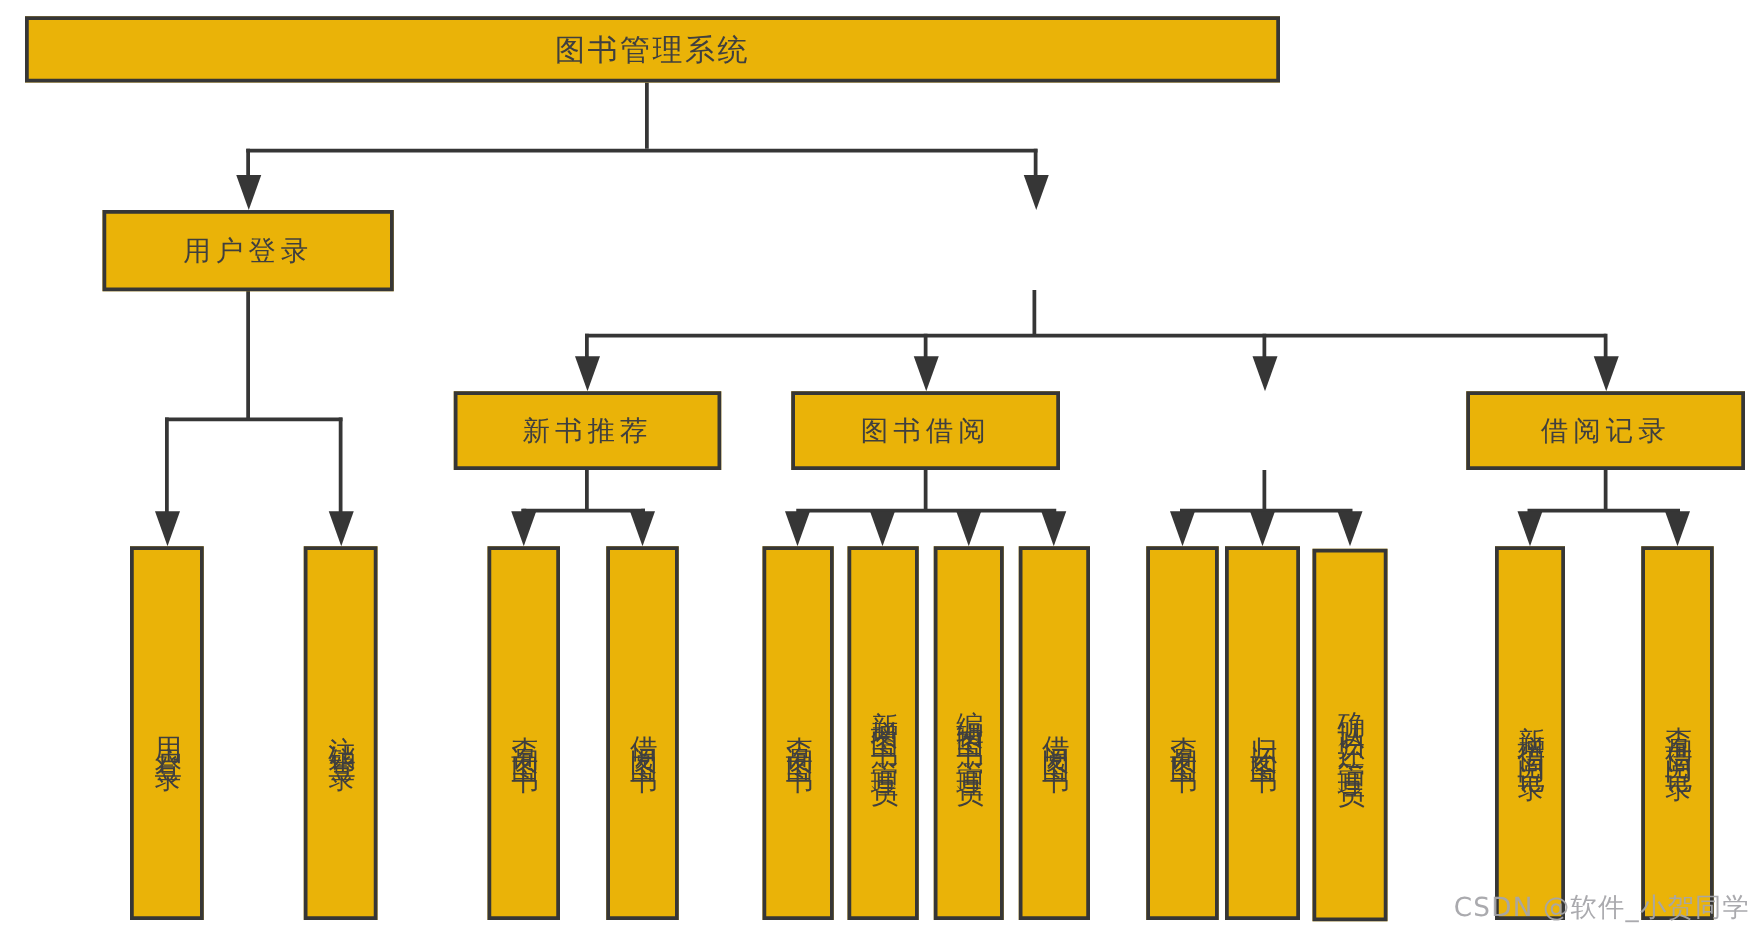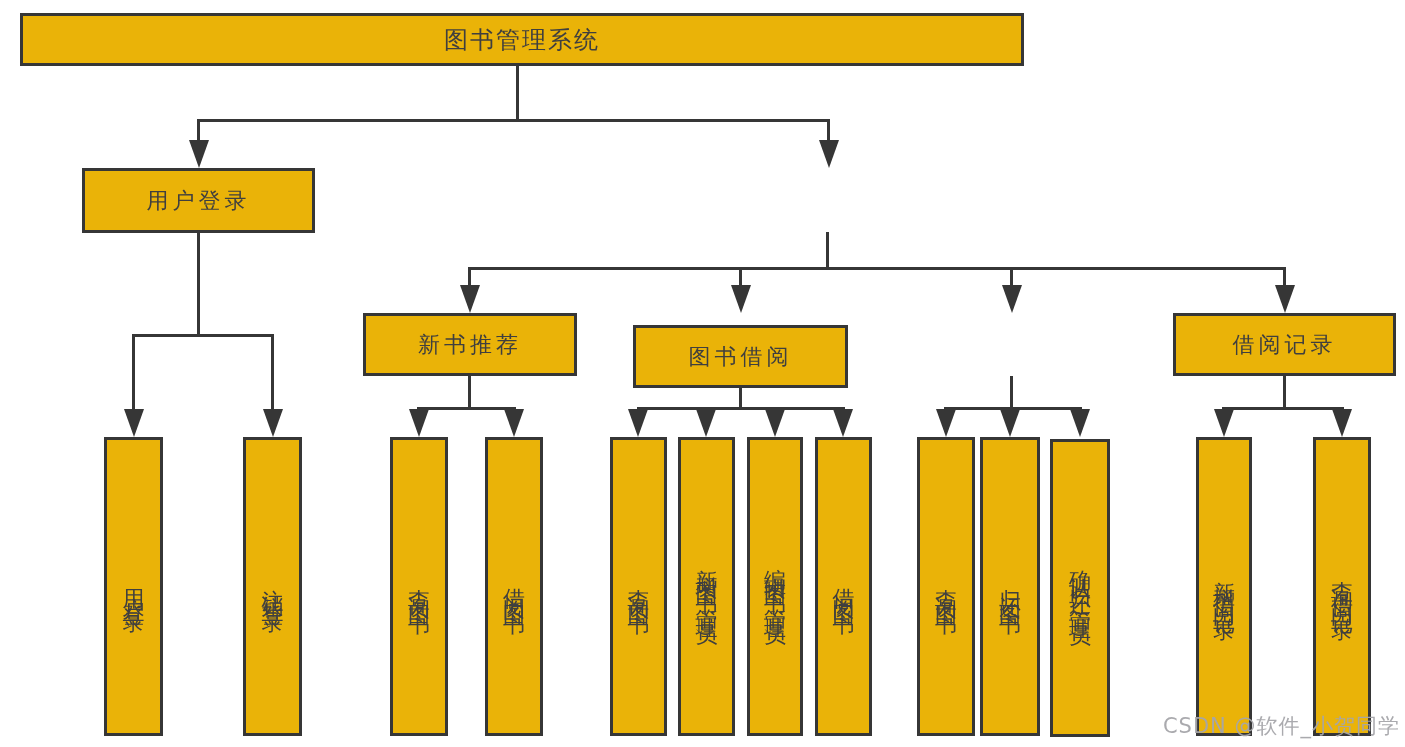--- a/index.html
+++ b/index.html
@@ -104,21 +104,21 @@
     <span>图书管理系统</span>
   </div>
 
   <div class="node h" style="left:82px;top:168px;width:233px;height:65px;">
     <span>用户登录</span>
   </div>
 
   <div class="node h" style="left:363px;top:313px;width:214px;height:63px;">
     <span>新书推荐</span>
   </div>
-  <div class="node h" style="left:633px;top:313px;width:215px;height:63px;margin-top:12px;">
+  <div class="node h" style="left:633px;top:313px;width:215px;height:63px;">
     <span>图书借阅</span>
   </div>
   <div class="node h" style="left:1173px;top:313px;width:223px;height:63px;">
     <span>借阅记录</span>
   </div>
 
   <div class="node leaf" style="left:104px;top:437px;width:59px;height:299px;">
     <span class="vtext">用户登录</span>
   </div>
   <div class="node leaf" style="left:243px;top:437px;width:59px;height:299px;">

